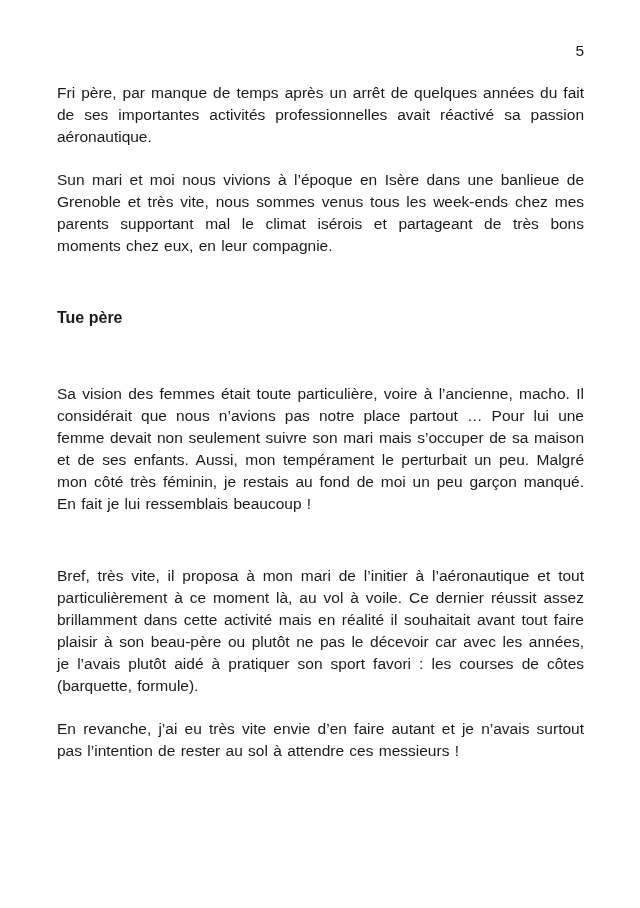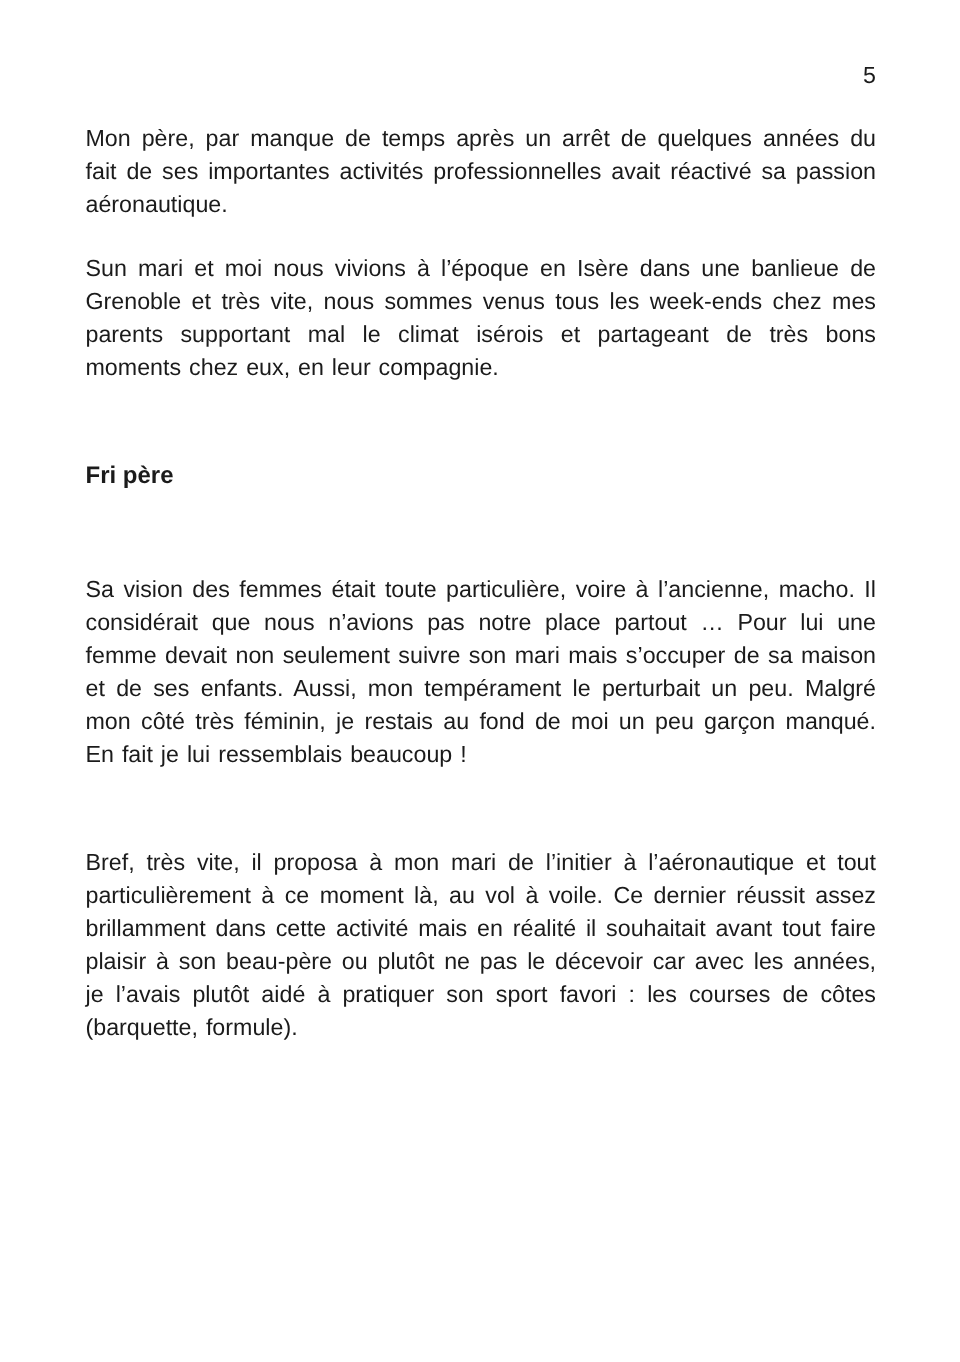--- a/index.html
+++ b/index.html
@@ -50,25 +50,26 @@
     margin-bottom: 0;
   }
 </style>
 </head>
 <body>
 
 <div class="page">
 
   <div class="page-number">5</div>
 
-  <p class="para">Mon père, par manque de temps après un arrêt de quelques années du fait de ses importantes activités professionnelles avait réactivé sa passion aéronautique.</p>
+  <p class="para">Fri père, par manque de temps après un arrêt de quelques années du fait de ses importantes activités professionnelles avait réactivé sa passion aéronautique.</p>
 
   <p class="para mb-large">Sun mari et moi nous vivions à l’époque en Isère dans une banlieue de Grenoble et très vite, nous sommes venus tous les week-ends chez mes parents supportant mal le climat isérois et partageant de très bons moments chez eux, en leur compagnie.</p>
 
-  <h2 class="section-heading">Fri père</h2>
+  <h2 class="section-heading">Tue père</h2>
 
 
   <p class="para mb-large">Sa vision des femmes était toute particulière, voire à l’ancienne, macho. Il considérait que nous n’avions pas notre place partout … Pour lui une femme devait non seulement suivre son mari mais s’occuper de sa maison et de ses enfants. Aussi, mon tempérament le perturbait un peu. Malgré mon côté très féminin, je restais au fond de moi un peu garçon manqué. En fait je lui ressemblais beaucoup&nbsp;!</p>
 
   <p class="para">Bref, très vite, il proposa à mon mari de l’initier à l’aéronautique et tout particulièrement à ce moment là, au vol à voile. Ce dernier réussit assez brillamment dans cette activité mais en réalité il souhaitait avant tout faire plaisir à son beau-père ou plutôt ne pas le décevoir car avec les années, je l’avais plutôt aidé à pratiquer son sport favori&nbsp;: les courses de côtes (barquette, formule).</p>
 
+  <p class="para last">En revanche, j’ai eu très vite envie d’en faire autant et je n’avais surtout pas l’intention de rester au sol à attendre ces messieurs&nbsp;!</p>
 
 </div>
 
 </body></html>

